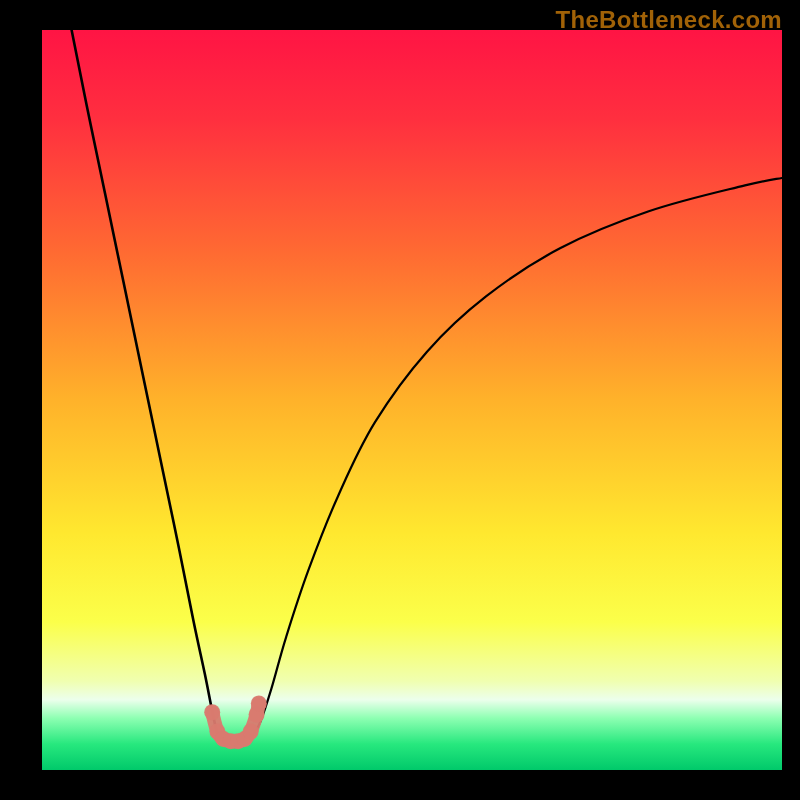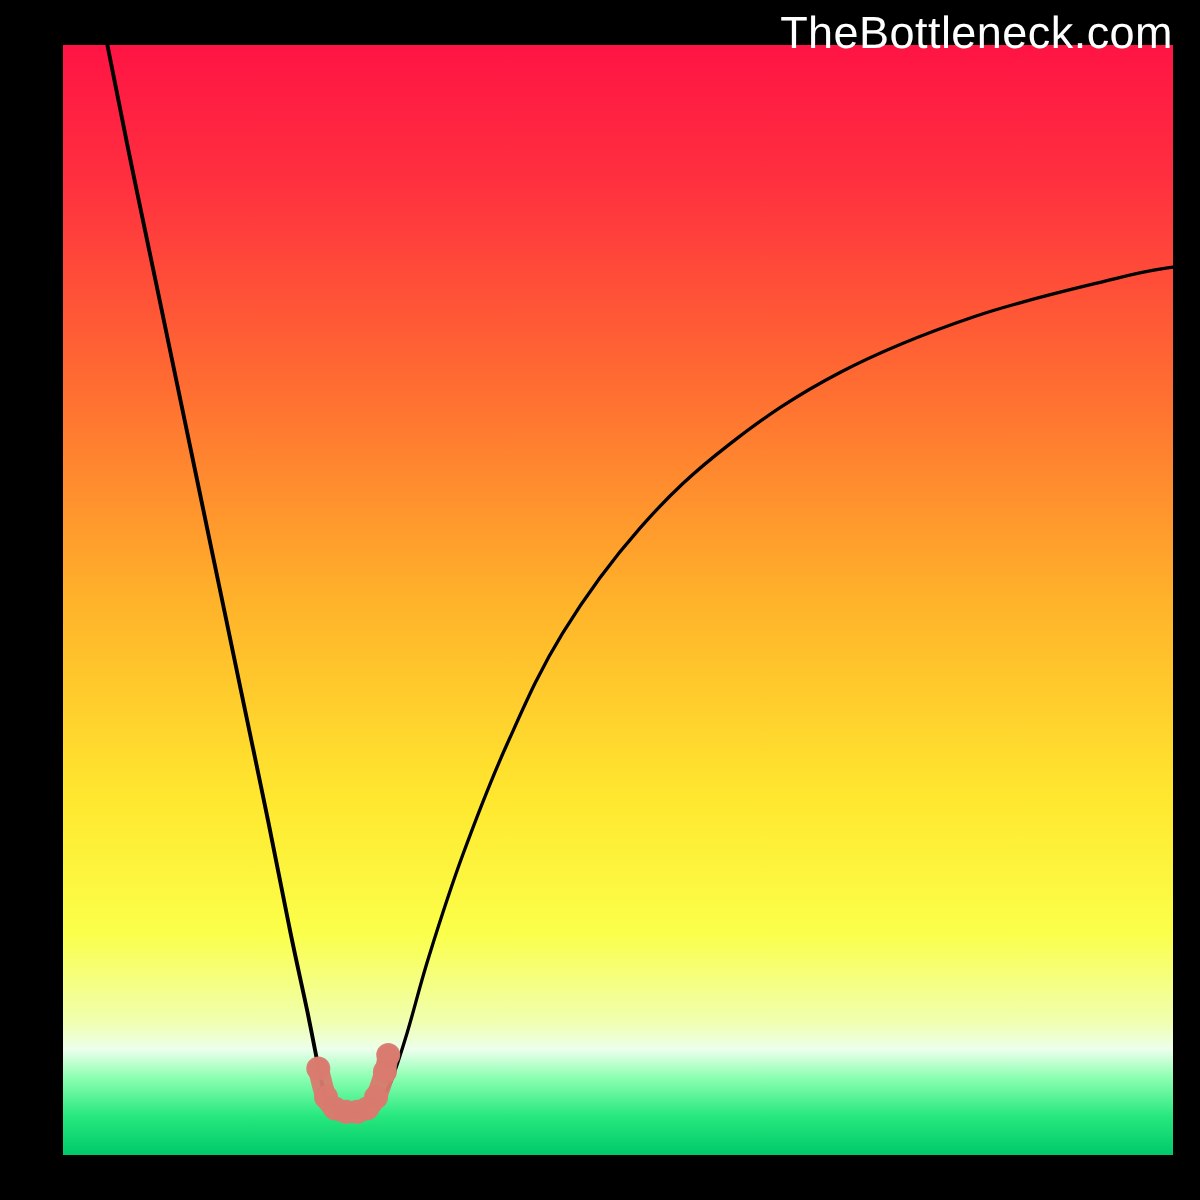--- a/index.html
+++ b/index.html
@@ -38,23 +38,23 @@
     left: 0;
     top: 0;
     width: 100%;
     height: 100%;
   }
   .watermark {
     position: absolute;
     top: 6px;
     right: 18px;
     font-family: Arial, Helvetica, sans-serif;
-    font-size: 30px;
-    font-weight: 400;
-    color: #ffffff;
+    font-size: 24px;
+    font-weight: 700;
+    color: #a16207;
     letter-spacing: 0.3px;
   }
 </style>
 </head>
 <body>
 
 <div class="frame">
   <div class="plot-area">
     <svg class="gradient-bg" viewBox="0 0 740 740" preserveAspectRatio="none">
       <defs>

